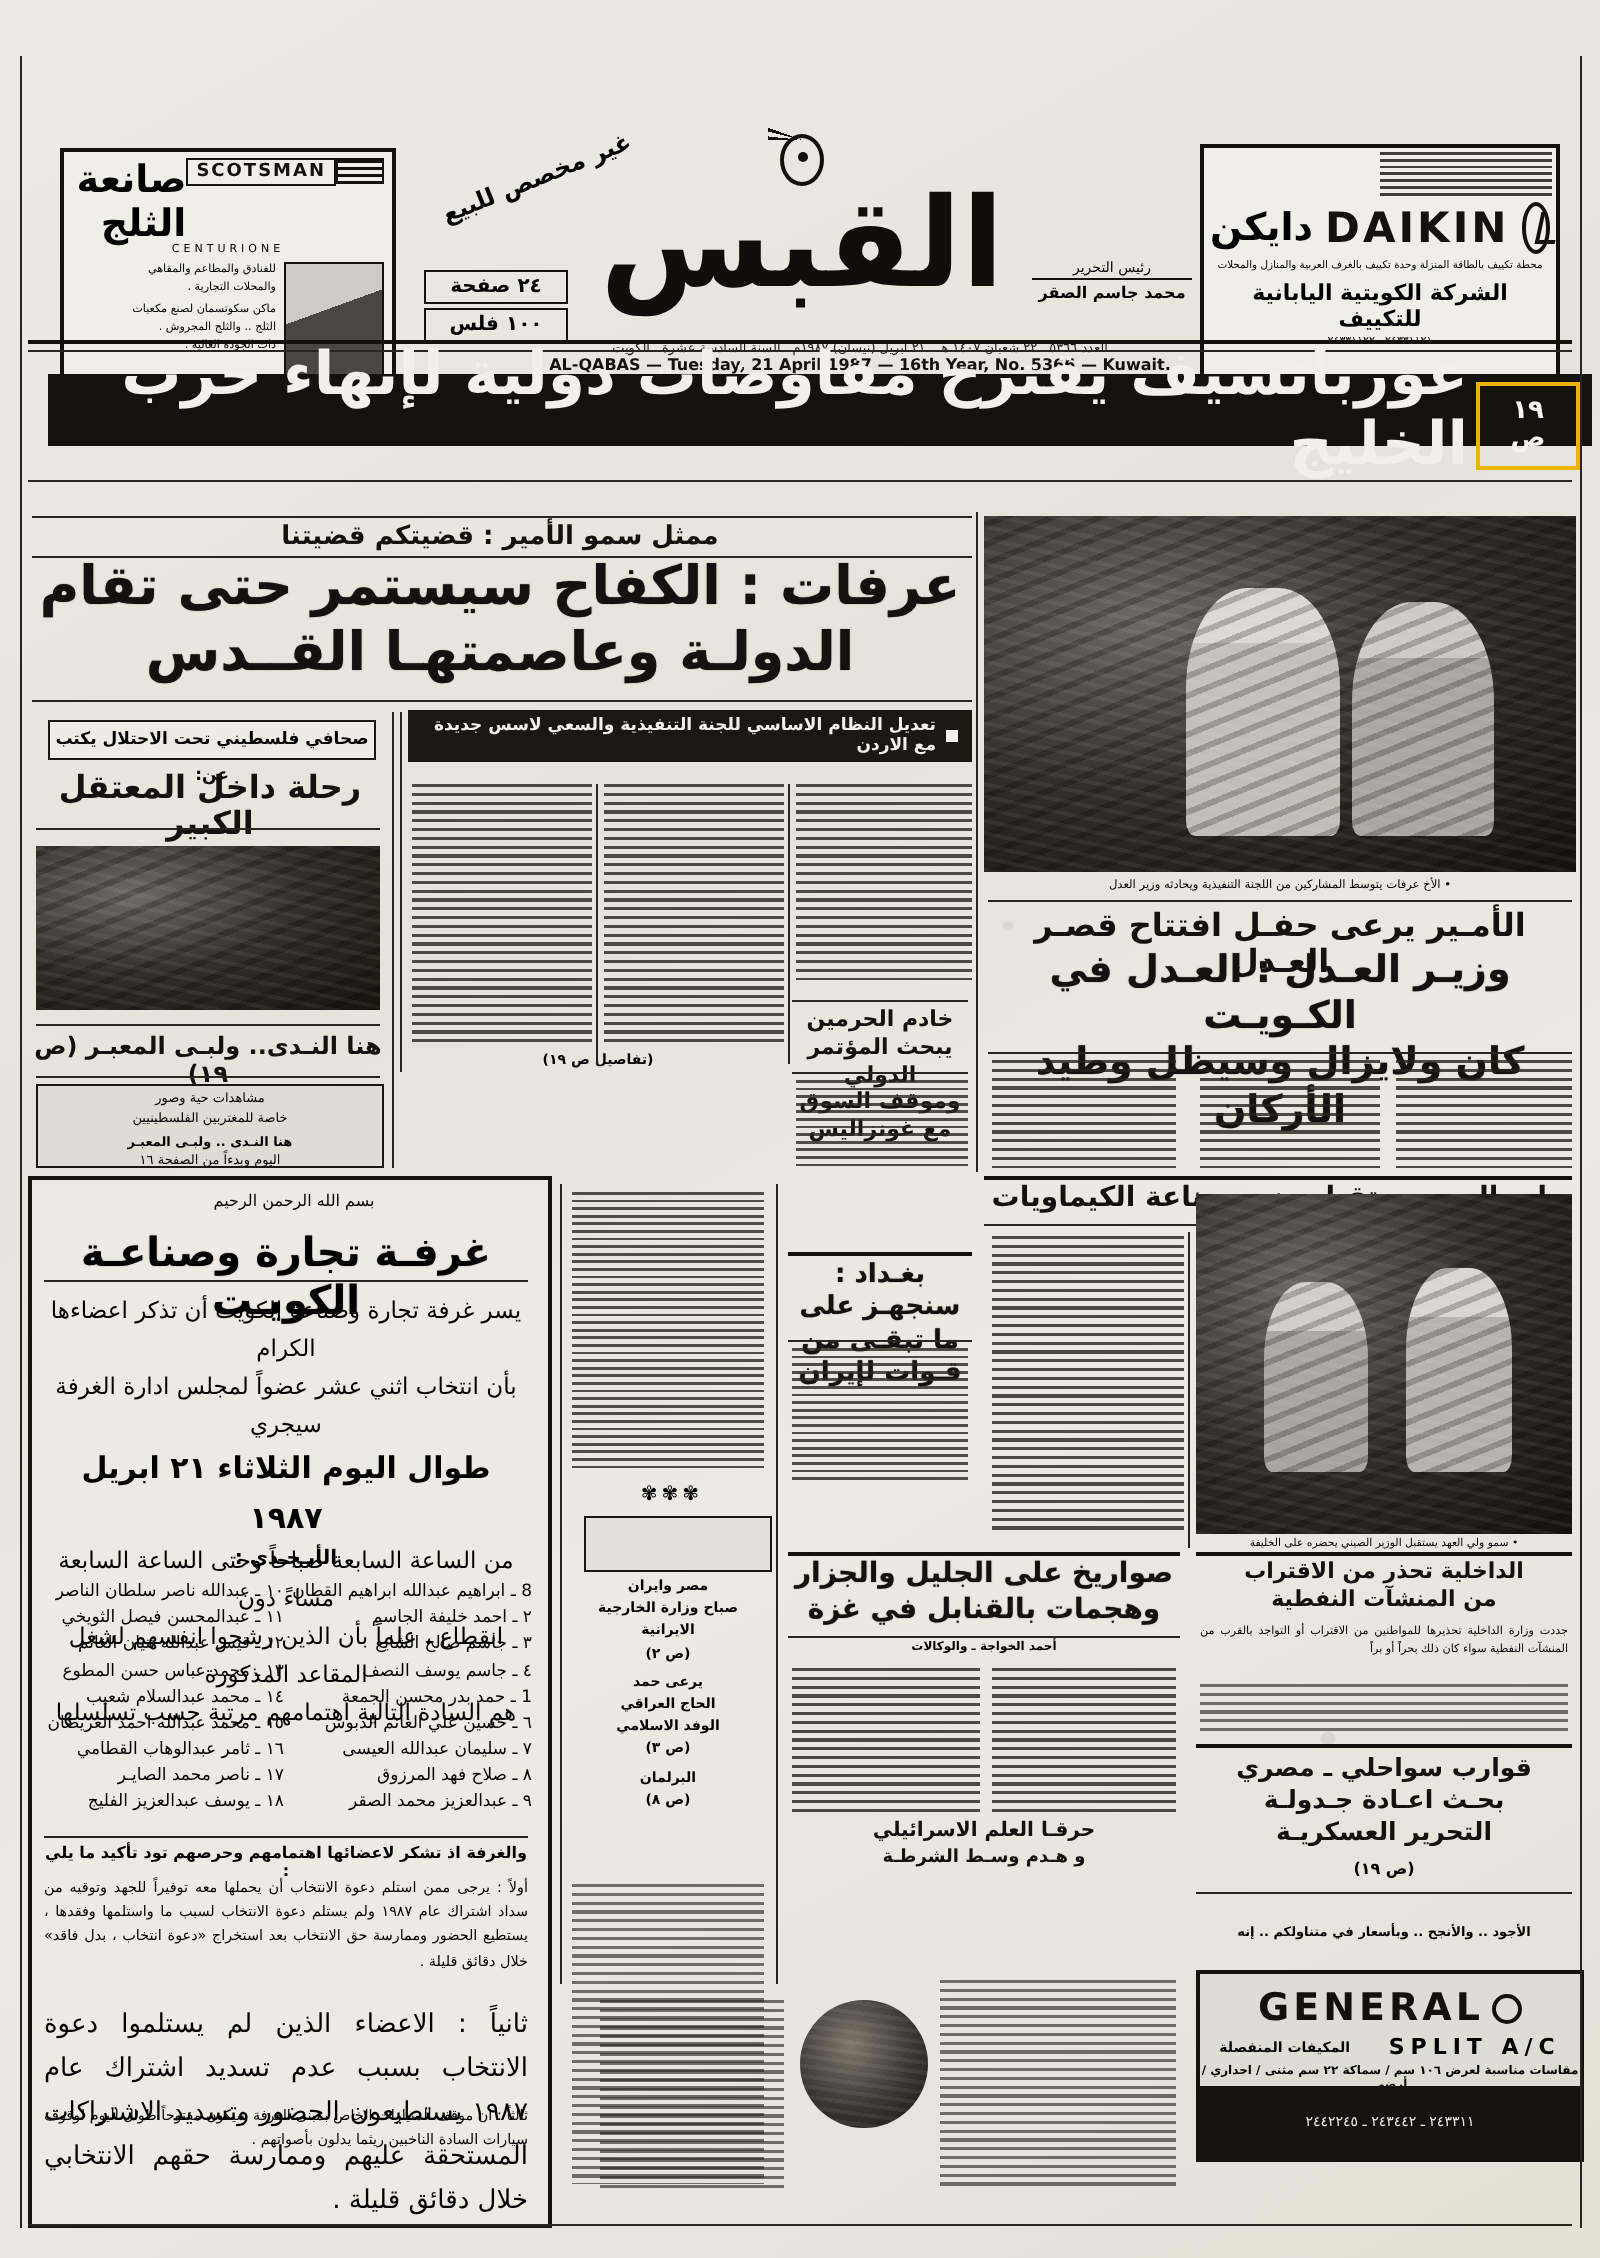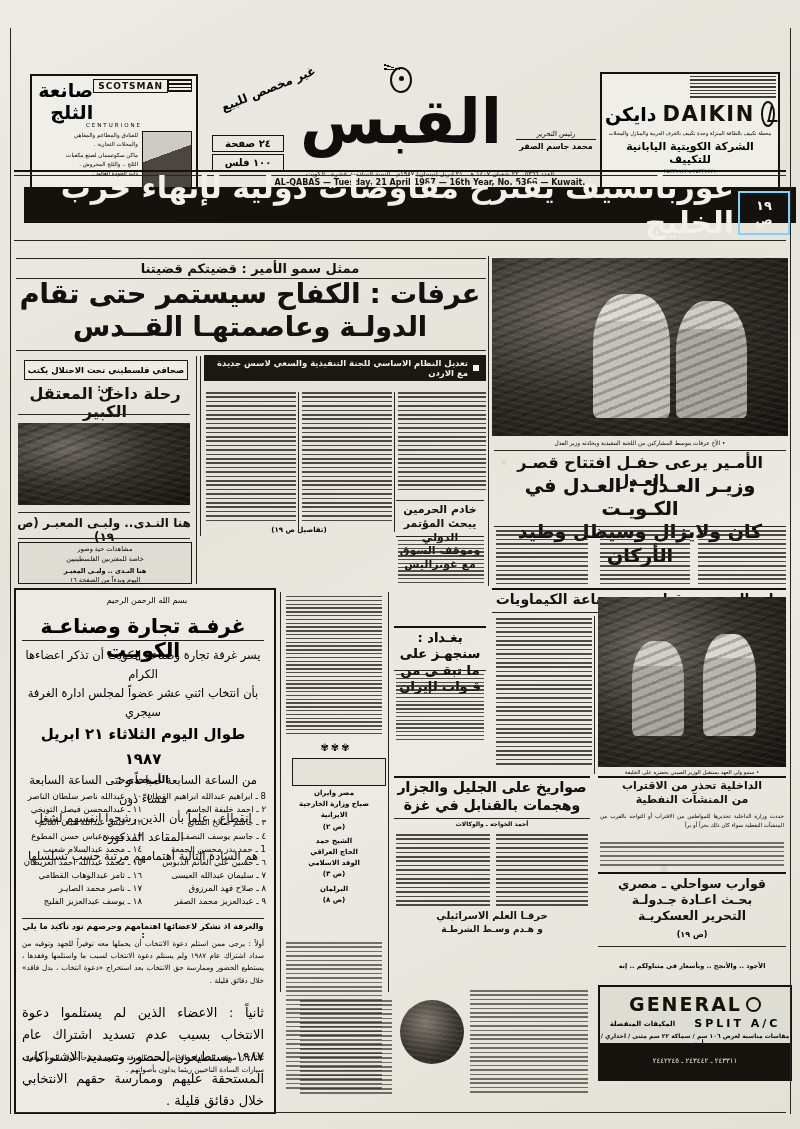--- a/index.html
+++ b/index.html
@@ -114,21 +114,21 @@
   .date-en{font-size:8px;color:#15120d;direction:ltr;font-weight:bold;}
   
   #banner{position:absolute;left:0;top:187px;width:772px;height:36px;background:#15120d;margin-left:24px;}
   #banner-text{
     position:absolute;left:0;right:62px;top:0;bottom:0;
     display:flex;align-items:center;justify-content:center;
     color:#f2f0e9;font-size:30px;font-weight:bold;letter-spacing:-.5px;
   }
   #banner-page{
     position:absolute;right:6px;top:4px;width:48px;height:40px;
-    border:2px solid #7dd3fc;color:#f5f3ec;display:flex;flex-direction:column;
+    border:2px solid #eab308;color:#f5f3ec;display:flex;flex-direction:column;
     align-items:center;justify-content:center;font-size:13px;font-weight:bold;line-height:1.05;
   }
   
   .vrule{position:absolute;width:1px;background:#2a261f;}
   .hrule{position:absolute;height:1px;background:#2a261f;}
   .hrule.thick{height:2px;background:#15120d;}
   
   #lead-kicker{position:absolute;left:16px;top:262px;width:468px;text-align:center;font-size:13px;font-weight:bold;letter-spacing:2px;}
   #lead-head{position:absolute;left:14px;top:278px;width:472px;text-align:center;}
   #lead-head .l{font-size:27px;font-weight:bold;line-height:1.22;letter-spacing:-.5px;}
@@ -392,21 +392,21 @@
 
   <div class="vrule" style="left:388px;top:592px;height:400px;"></div>
   <div class="vrule" style="left:280px;top:592px;height:400px;"></div>
   <div style="position:absolute;left:286px;top:596px;width:96px;height:140px;" class="body-lines tight"></div>
   <div class="ar ctr" style="position:absolute;left:286px;top:788px;width:96px;font-size:7px;line-height:1.6;font-weight:bold;">
     <div>مصر وايران</div>
     <div>صباح وزارة الخارجية</div>
     <div>الايرانية</div>
     <div>(ص ٢)</div>
     <div style="height:3px"></div>
-    <div>الشيخ حمد</div>
+    <div>يرعى حمد</div>
     <div>الحاج العراقي</div>
     <div>الوفد الاسلامي</div>
     <div>(ص ٣)</div>
     <div style="height:3px"></div>
     <div>البرلمان</div>
     <div>(ص ٨)</div>
   </div>
   <div class="portrait" style="position:absolute;left:400px;top:1000px;"></div>
   <div style="position:absolute;left:286px;top:942px;width:96px;height:150px;" class="body-lines light"></div>
   <div style="position:absolute;left:300px;top:1000px;width:92px;height:96px;" class="body-lines light"></div>

